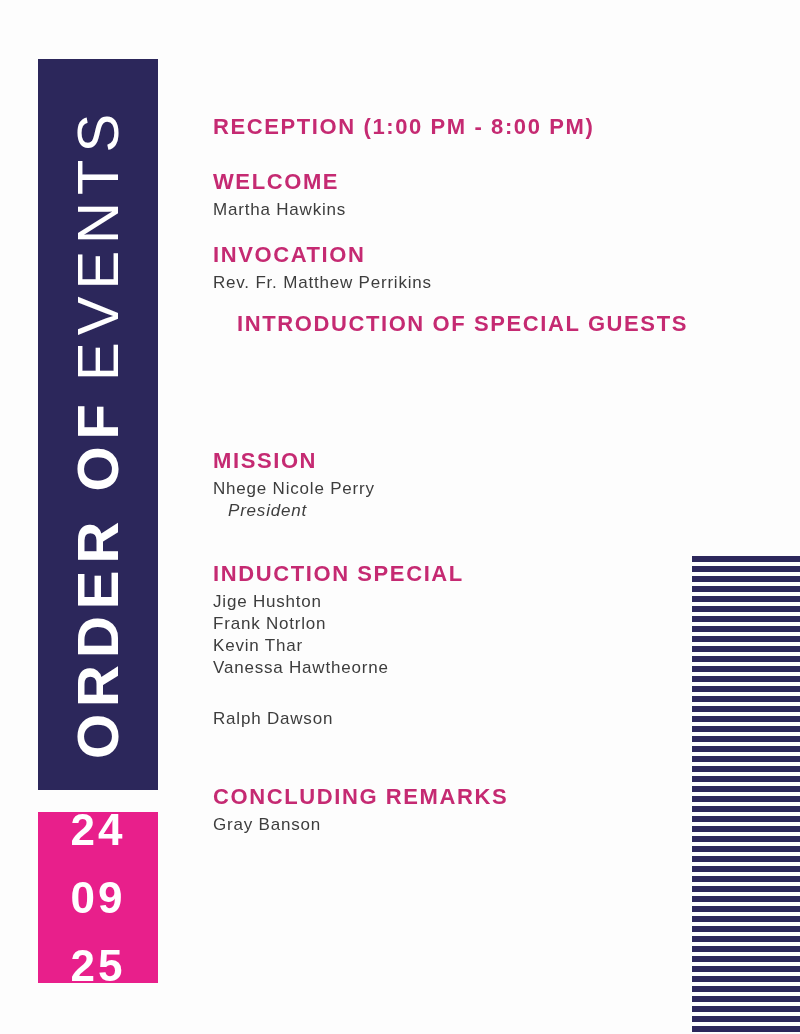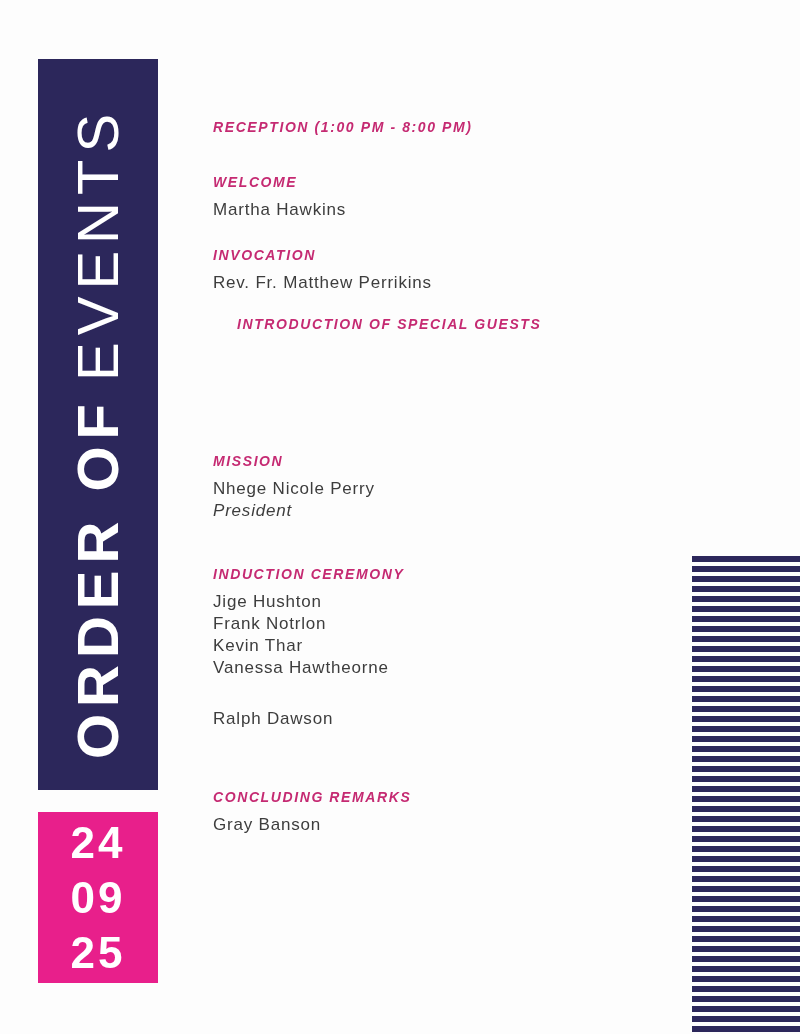--- a/index.html
+++ b/index.html
@@ -43,48 +43,47 @@
   
   .date-box{
     position:absolute;
     left:38px;top:812px;
     width:120px;height:171px;
     background:var(--magenta);
     display:flex;
     flex-direction:column;
     align-items:center;
     justify-content:center;
-    gap:3px;
+    gap:16px;
   }
   .date-line{
     color:#ffffff;
     font-weight:700;
     font-size:44px;
     line-height:52px;
     letter-spacing:3px;
   }
 
   
   .sec{position:absolute;left:213px;width:470px;}
   .sec h2{
     margin:0 0 7px 0;
-    font-size:14px;
+    font-size:22px;
     font-weight:700;
     line-height:20px;
     letter-spacing:1.6px;
     color:var(--heading-pink);
-    font-style:italic;
   }
   .name{
     font-size:17px;
     line-height:22px;
     letter-spacing:.8px;
     color:var(--body-text);
   }
-  .role{font-style:italic;}
+  .role{font-style:italic;margin-left:15px;}
 
   .sec1{top:117px;}
   .sec2{top:172px;}
   .sec3{top:245px;}
   .sec4{top:314px;margin-left:24px;}
   .sec5{top:385px;}
   .sec6{top:451px;}
   .sec7{top:564px;}
   .sec8{top:708px;}
   .sec9{top:787px;}
@@ -137,21 +136,21 @@
   </div>
 
 
   <div class="sec sec6">
     <h2>MISSION</h2>
     <div class="name">Nhege Nicole Perry</div>
     <div class="name role">President</div>
   </div>
 
   <div class="sec sec7">
-    <h2>INDUCTION CEREMONY</h2>
+    <h2>INDUCTION SPECIAL</h2>
     <div class="name">Jige Hushton</div>
     <div class="name">Frank Notrlon</div>
     <div class="name">Kevin Thar</div>
     <div class="name">Vanessa Hawtheorne</div>
   </div>
 
   <div class="sec sec8">
     <div class="name">Ralph Dawson</div>
   </div>
 

